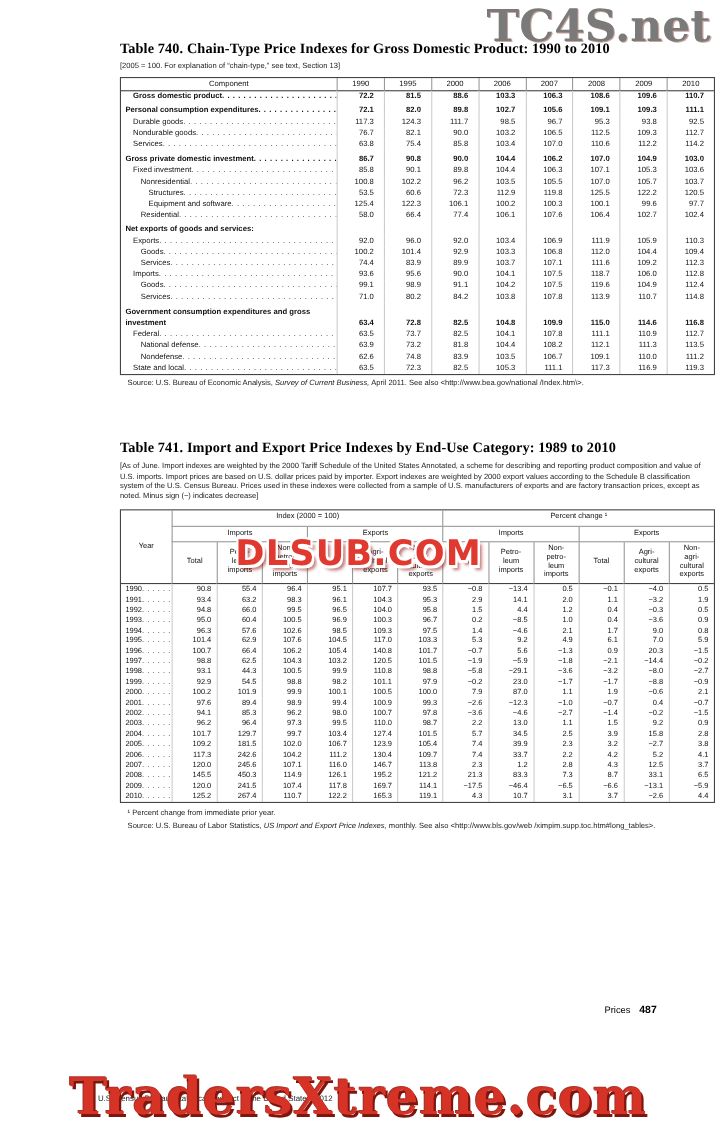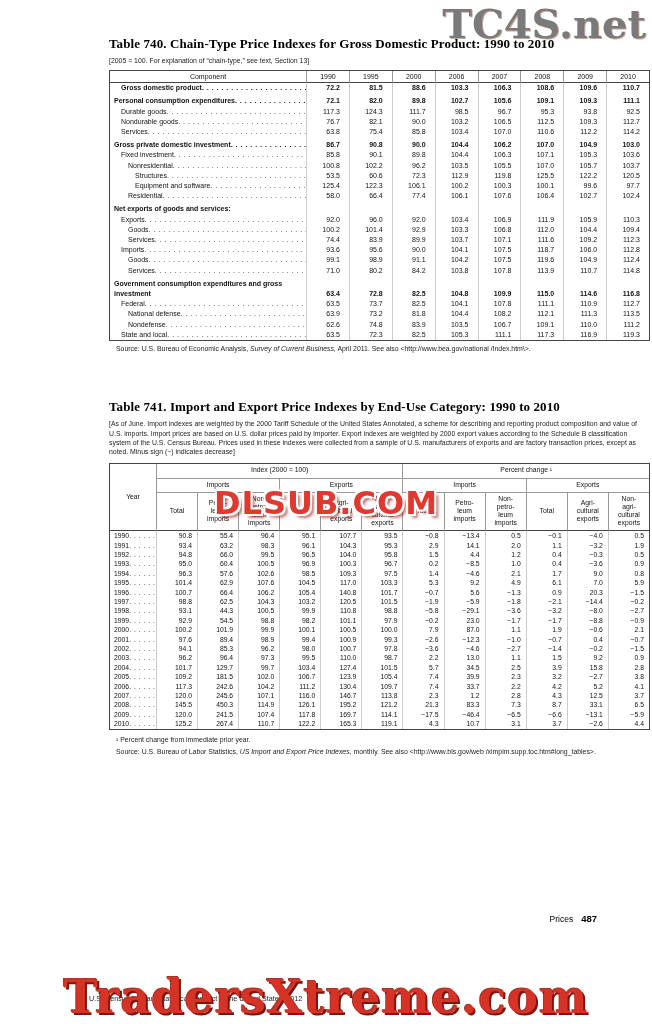--- a/index.html
+++ b/index.html
@@ -463,21 +463,21 @@
             <td class="num">117.3</td>
             <td class="num">116.9</td>
             <td class="num">119.3</td>
           </tr>
         </tbody>
       </table>
     <p class="source"><span>Source: U.S. Bureau of Economic Analysis, </span><i>Survey of Current Business,</i><span> April 2011. See also &lt;http://www.bea.gov/national /Index.htm\&gt;.</span></p>
   </section>
 
   <section class="section-741">
-    <h2 class="tbl-title">Table 741. Import and Export Price Indexes by End-Use Category: 1990 to 2010</h2>
+    <h2 class="tbl-title">Table 741. Import and Export Price Indexes by End-Use Category: 1989 to 2010</h2>
     <p class="headnote">[As of June. Import indexes are weighted by the 2000 Tariff Schedule of the United States Annotated, a scheme for describing and reporting product composition and value of U.S. imports. Import prices are based on U.S. dollar prices paid by importer. Export indexes are weighted by 2000 export values according to the Schedule B classification system of the U.S. Census Bureau. Prices used in these indexes were collected from a sample of U.S. manufacturers of exports and are factory transaction prices, except as noted. Minus sign (−) indicates decrease]</p>
     <table class="t741">
         <thead>
           <tr class="r1">
             <th class="year-th" rowspan="3">Year</th>
             <th class="grp" colspan="6">Index (2000 = 100)</th>
             <th class="grp" colspan="6">Percent change ¹</th>
           </tr>
           <tr class="r2">
             <th class="sub" colspan="3">Imports</th>

